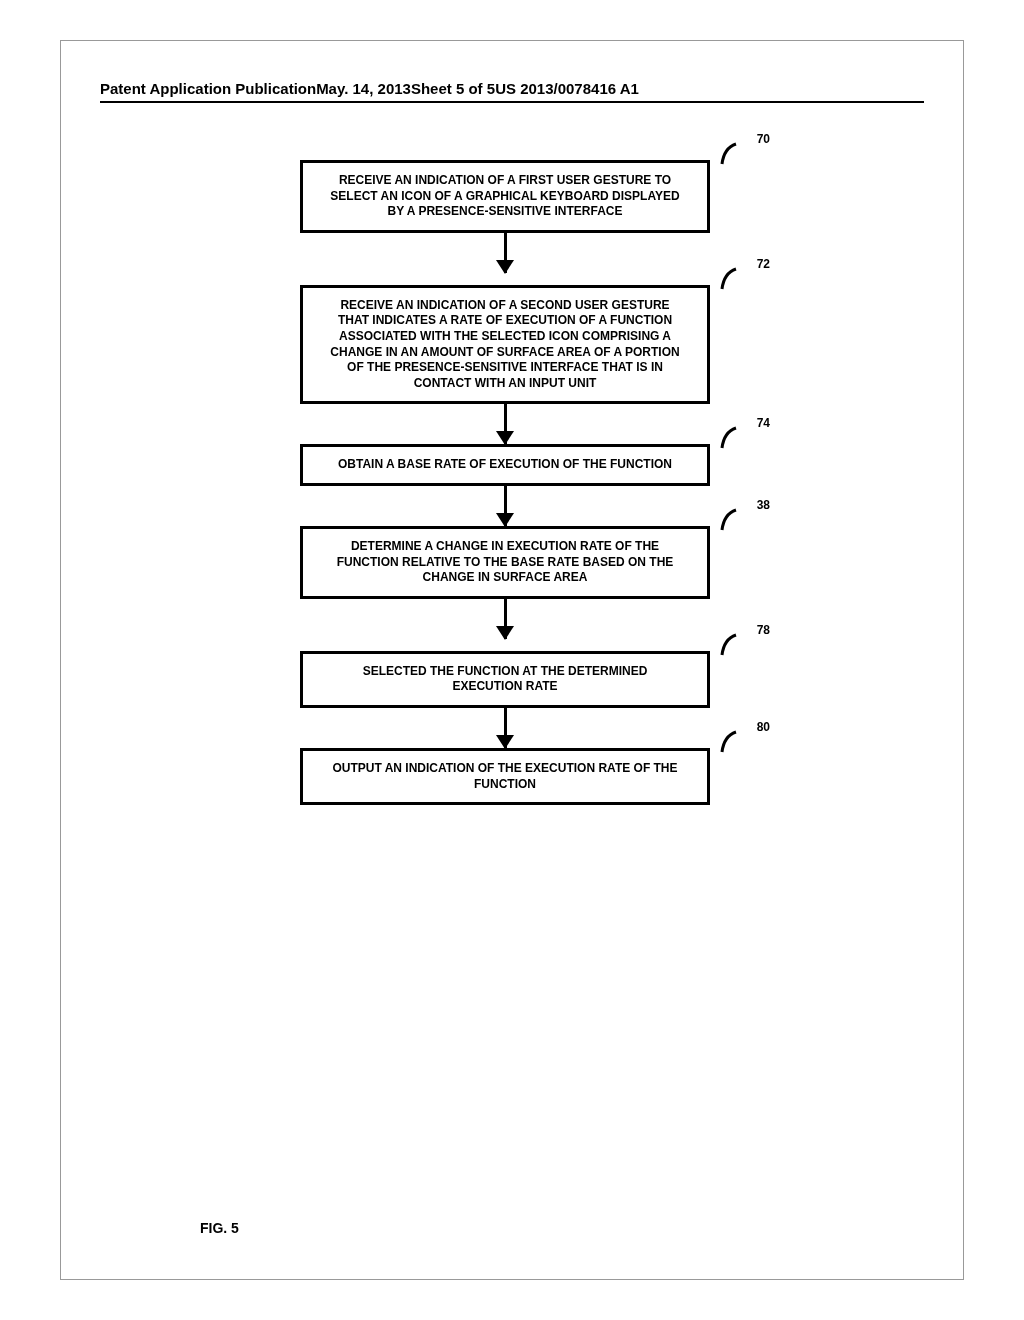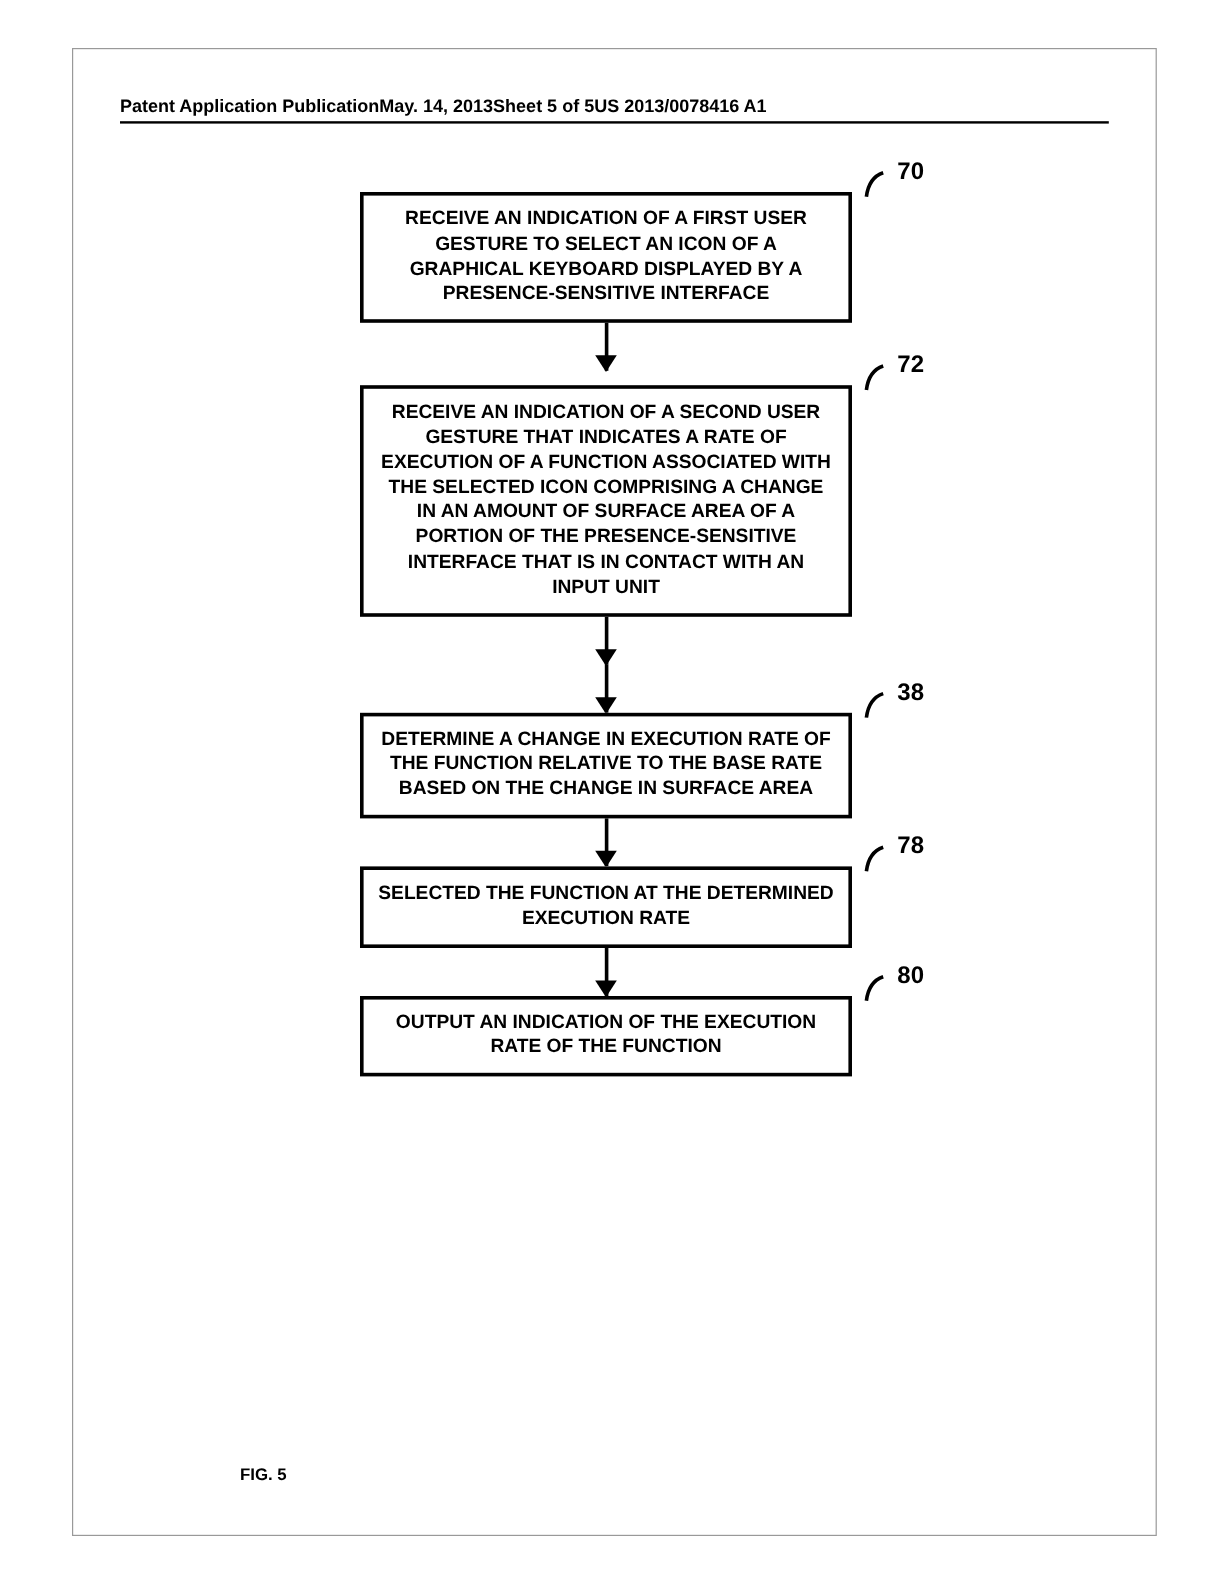--- a/index.html
+++ b/index.html
@@ -36,33 +36,33 @@
       top: 160px;
       width: 410px;
     }
     .box-wrap {
       position: relative;
       margin-top: 40px;
     }
     .box-wrap:first-child { margin-top: 0; }
     .box {
       border: 3px solid #000;
-      padding: 10px 12px;
+      padding: 10px 26px;
       text-align: center;
       font-weight: bold;
-      font-size: 16px;
+      font-size: 12px;
       line-height: 1.3;
       background: #fff;
     }
     .ref {
       position: absolute;
       right: -60px;
       top: -28px;
       font-weight: bold;
-      font-size: 20px;
+      font-size: 12px;
     }
     .hook {
       position: absolute;
       right: -32px;
       top: -18px;
     }
     .arrow {
       width: 3px;
       height: 40px;
       background: #000;
@@ -113,32 +113,39 @@
 
   <div class="box-wrap" style="margin-top:12px">
     <svg class="hook" width="24" height="24">
         <path d="M18 2 Q6 6 4 22" stroke="#000" stroke-width="3" fill="none"></path>
       </svg>
     <div class="ref">72</div>
     <div class="box">RECEIVE AN INDICATION OF A SECOND USER GESTURE THAT INDICATES A RATE OF EXECUTION OF A FUNCTION ASSOCIATED WITH THE SELECTED ICON COMPRISING A CHANGE IN AN AMOUNT OF SURFACE AREA OF A PORTION OF THE PRESENCE-SENSITIVE INTERFACE THAT IS IN CONTACT WITH AN INPUT UNIT</div>
   </div>
   <div class="arrow"></div>
 
+  <div class="box-wrap" style="margin-top:0">
+    <svg class="hook" width="24" height="24">
+        <path d="M18 2 Q6 6 4 22" stroke="#000" stroke-width="3" fill="none"></path>
+      </svg>
+    <div class="ref">74</div>
+    <div class="box">OBTAIN A BASE RATE OF EXECUTION OF THE FUNCTION</div>
+  </div>
   <div class="arrow"></div>
 
   <div class="box-wrap" style="margin-top:0">
     <svg class="hook" width="24" height="24">
         <path d="M18 2 Q6 6 4 22" stroke="#000" stroke-width="3" fill="none"></path>
       </svg>
     <div class="ref">38</div>
     <div class="box">DETERMINE A CHANGE IN EXECUTION RATE OF THE FUNCTION RELATIVE TO THE BASE RATE BASED ON THE CHANGE IN SURFACE AREA</div>
   </div>
   <div class="arrow"></div>
 
-  <div class="box-wrap" style="margin-top:0">
+  <div class="box-wrap" style="margin-top:12px">
     <svg class="hook" width="24" height="24">
         <path d="M18 2 Q6 6 4 22" stroke="#000" stroke-width="3" fill="none"></path>
       </svg>
     <div class="ref">78</div>
     <div class="box">SELECTED THE FUNCTION AT THE DETERMINED EXECUTION RATE</div>
   </div>
   <div class="arrow"></div>
 
   <div class="box-wrap" style="margin-top:0">
     <svg class="hook" width="24" height="24">

